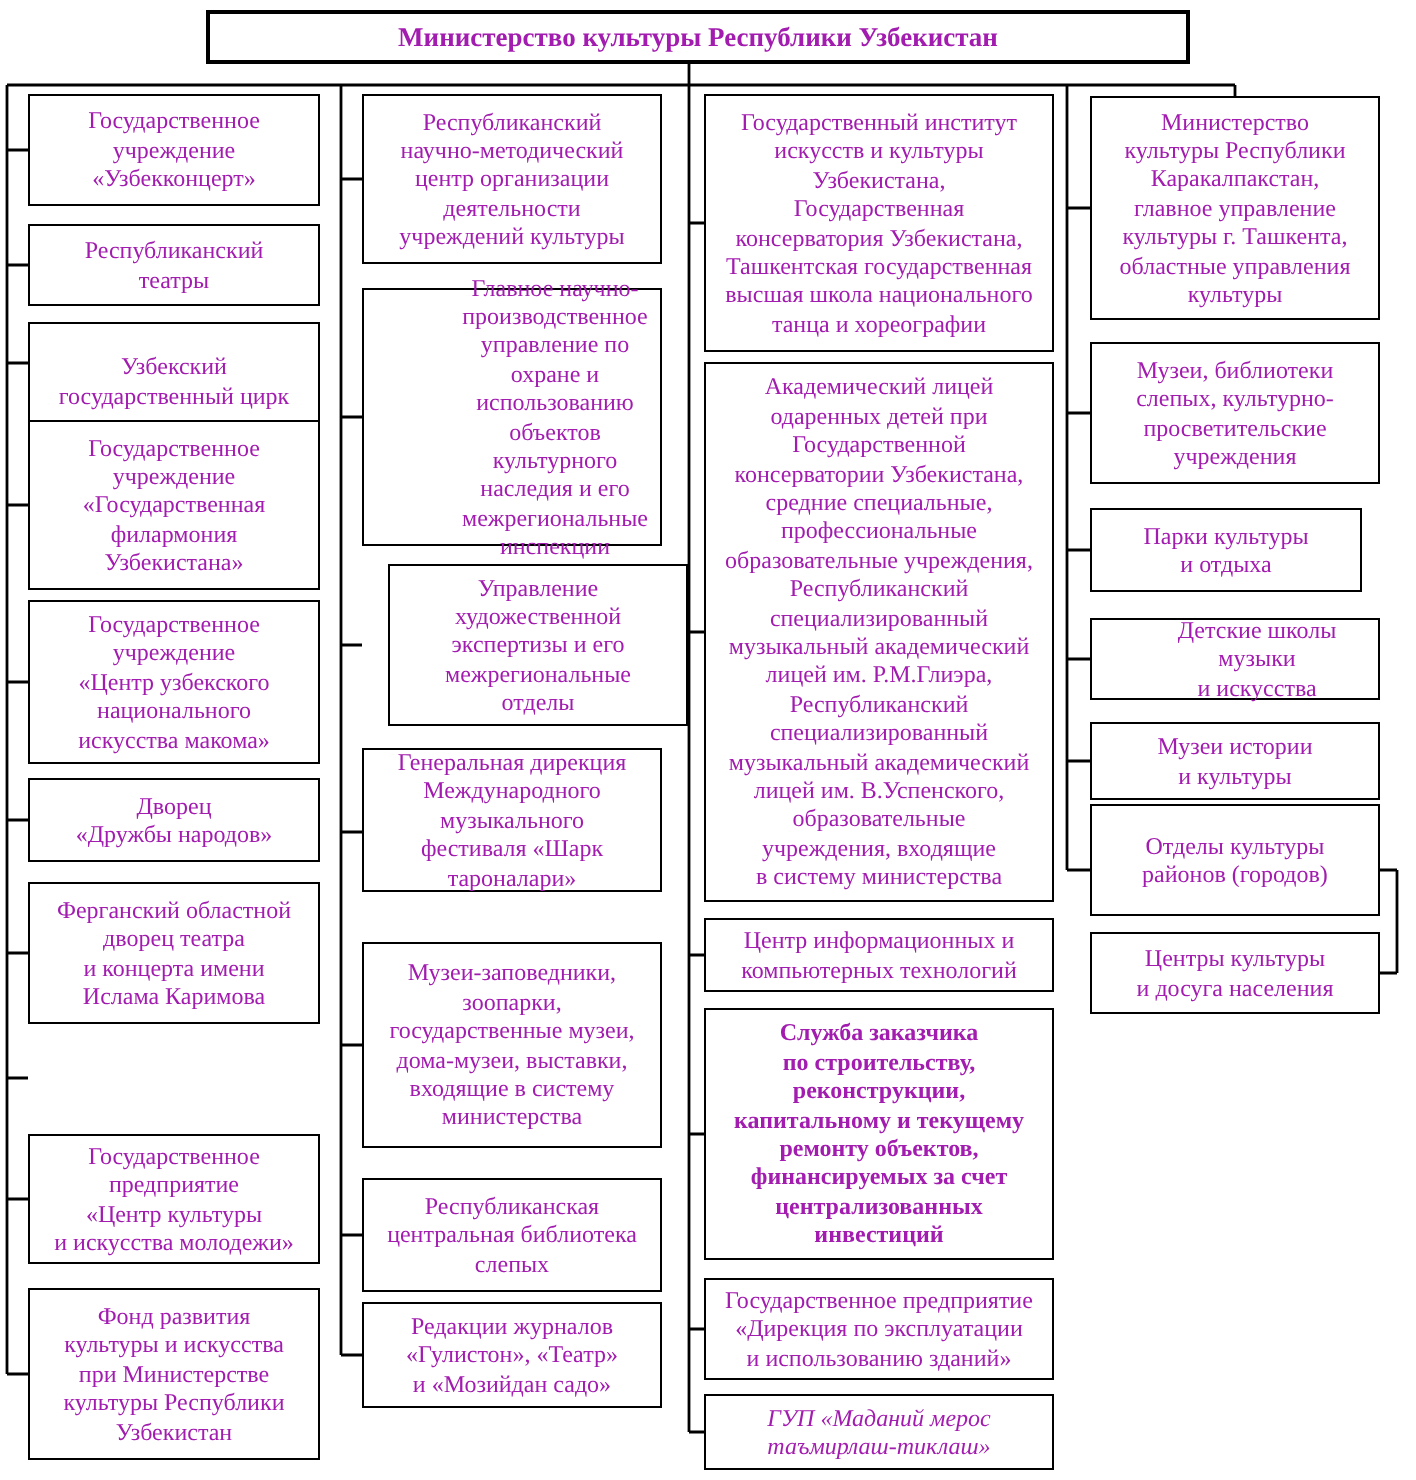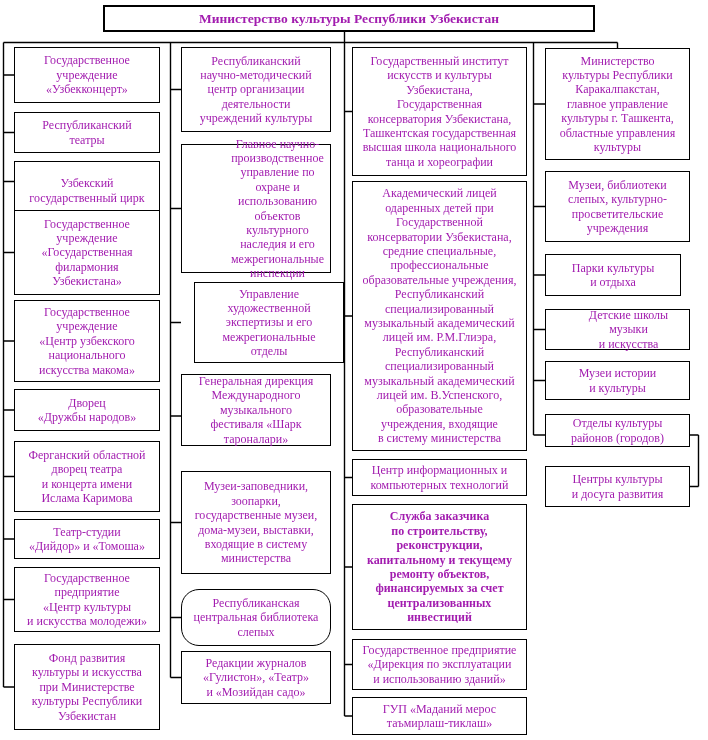--- a/index.html
+++ b/index.html
@@ -65,22 +65,20 @@
 учреждение
 «Центр узбекского
 национального
 искусства макома»</div>
   <div class="box" style="left:14px;top:389px;width:146px;height:42px;">Дворец
 «Дружбы народов»</div>
   <div class="box" style="left:14px;top:441px;width:146px;height:71px;">Ферганский областной
 дворец театра
 и концерта имени
 Ислама Каримова</div>
-  <div class="box" style="left:14px;top:519px;width:146px;height:40px;">Театр-студии
-«Дийдор» и «Томоша»</div>
   <div class="box" style="left:14px;top:567px;width:146px;height:65px;">Государственное
 предприятие
 «Центр культуры
 и искусства молодежи»</div>
   <div class="box" style="left:14px;top:644px;width:146px;height:86px;">Фонд развития
 культуры и искусства
 при Министерстве
 культуры Республики
 Узбекистан</div>
 
@@ -106,21 +104,21 @@
 Международного
 музыкального
 фестиваля «Шарк
 тароналари»</div>
   <div class="box" style="left:181px;top:471px;width:150px;height:103px;">Музеи-заповедники,
 зоопарки,
 государственные музеи,
 дома-музеи, выставки,
 входящие в систему
 министерства</div>
-  <div class="box" style="left:181px;top:589px;width:150px;height:57px;border-radius:18px;">Республиканская
+  <div class="box" style="left:181px;top:589px;width:150px;height:57px;">Республиканская
 центральная библиотека
 слепых</div>
   <div class="box" style="left:181px;top:651px;width:150px;height:53px;">Редакции журналов
 «Гулистон», «Театр»
 и «Мозийдан садо»</div>
 
   <div class="box" style="left:352px;top:47px;width:175px;height:129px;">Государственный институт
 искусств и культуры
 Узбекистана,
 Государственная
@@ -152,38 +150,38 @@
 по строительству,
 реконструкции,
 капитальному и текущему
 ремонту объектов,
 финансируемых за счет
 централизованных
 инвестиций</div>
   <div class="box" style="left:352px;top:639px;width:175px;height:51px;">Государственное предприятие
 «Дирекция по эксплуатации
 и использованию зданий»</div>
-  <div class="box" style="left:352px;top:697px;width:175px;height:38px;">ГУП «Маданий мерос
+  <div class="box" style="left:352px;top:697px;width:175px;height:38px;font-style:italic;">ГУП «Маданий мерос
 таъмирлаш-тиклаш»</div>
 
   <div class="box" style="left:545px;top:48px;width:145px;height:112px;">Министерство
 культуры Республики
 Каракалпакстан,
 главное управление
 культуры г. Ташкента,
 областные управления
 культуры</div>
   <div class="box" style="left:545px;top:171px;width:145px;height:71px;">Музеи, библиотеки
 слепых, культурно-
 просветительские
 учреждения</div>
   <div class="box" style="left:545px;top:254px;width:136px;height:42px;">Парки культуры
 и отдыха</div>
   <div class="box" style="left:545px;top:309px;width:145px;height:41px;padding-left:24px;">Детские школы музыки
 и искусства</div>
   <div class="box" style="left:545px;top:361px;width:145px;height:39px;">Музеи истории
 и культуры</div>
-  <div class="box" style="left:545px;top:414px;width:145px;height:33px;">Отделы культуры
+  <div class="box" style="left:545px;top:402px;width:145px;height:56px;">Отделы культуры
 районов (городов)</div>
   <div class="box" style="left:545px;top:466px;width:145px;height:41px;">Центры культуры
-и досуга развития</div>
+и досуга населения</div>
 
 </div>
 
 </body></html>

